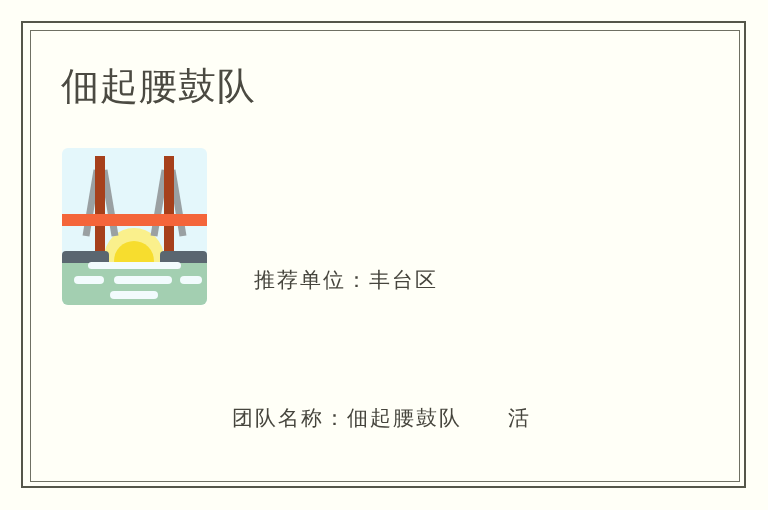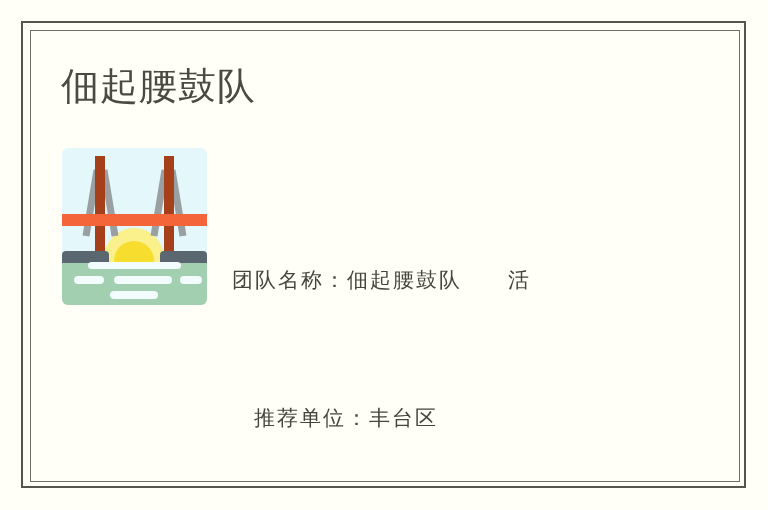--- a/index.html
+++ b/index.html
@@ -128,20 +128,20 @@
 
         <rect x="26" y="114" width="93" height="7" rx="3.5" fill="#f2fbfd"></rect>
         <rect x="12" y="128" width="30" height="8" rx="4" fill="#f2fbfd"></rect>
         <rect x="52" y="128" width="58" height="8" rx="4" fill="#f2fbfd"></rect>
         <rect x="118" y="128" width="22" height="8" rx="4" fill="#f2fbfd"></rect>
         <rect x="48" y="143" width="48" height="8" rx="4" fill="#f2fbfd"></rect>
       </svg>
     </div>
 
     <div class="body-text">
+      <span class="ln ln-1">推荐单位：丰台区</span>
       <span class="ln">团队名称：佃起腰鼓队　　活</span>
-      <span class="ln ln-1">推荐单位：丰台区</span>
       
       
     </div>
 
   </div>
 </div>
 
 </body></html>

